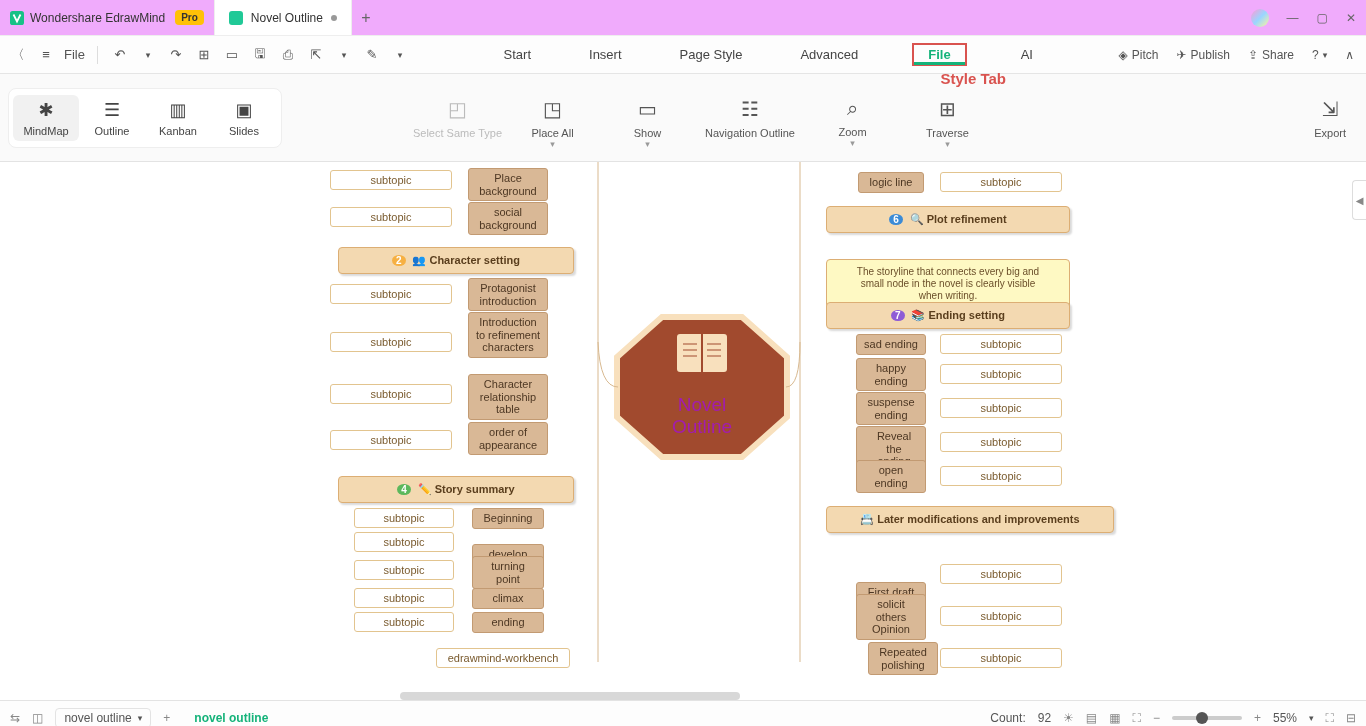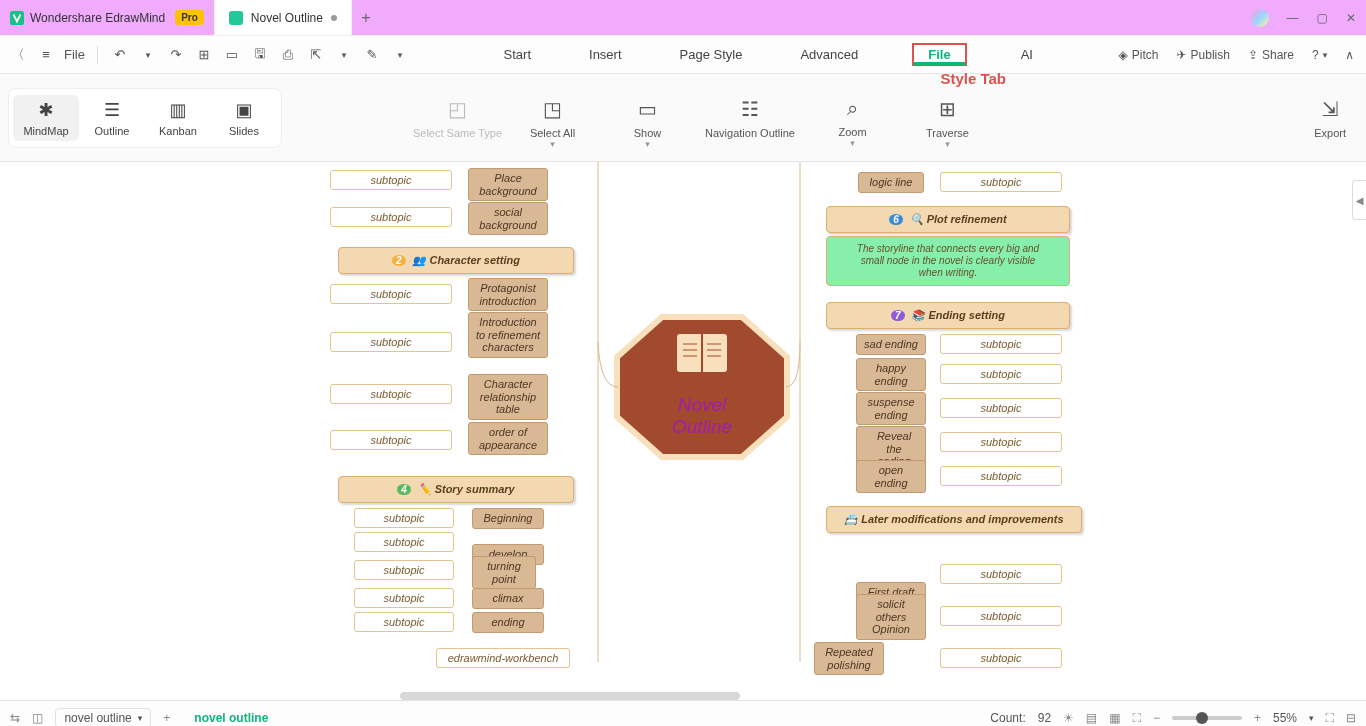--- a/index.html
+++ b/index.html
@@ -37,29 +37,29 @@
 .modegroup .mic { font-size: 18px; display: block; margin-bottom: 4px; }
 .tools { display: flex; align-items: stretch; margin-left: 120px; }
 .toolbtn { width: 95px; text-align: center; color: #555; padding-top: 10px; position: relative; }
 .toolbtn.disabled { color: #bbb; }
 .toolbtn .tic { font-size: 20px; display: block; margin-bottom: 6px; }
 .toolbtn .caret { font-size: 9px; color: #999; display: block; }
 .export { margin-left: auto; padding-right: 20px; text-align: center; color: #555; }
 .export .tic { font-size: 20px; display: block; margin-bottom: 6px; }
 
 .canvaswrap { position: relative; width: 100%; height: calc(726px - 28px - 38px - 88px - 34px); background: #fff; overflow: hidden; }
-.node { position: absolute; font-size: 11px; font-style: italic; }
+.node { position: absolute; font-size: 11px; }
 .central { left: 612px; top: 321px; width: 180px; height: 150px; }
 .central svg { width: 100%; height: 100%; }
 .central .clabel { position: absolute; left: 0; right: 0; top: 82px; text-align: center; color: #a21caf; font-size: 19px; font-family: Georgia, serif; }
 .topiccard { background: #f3d9b1; border: 1px solid #dcae74; border-radius: 4px; padding: 6px 10px; text-align: center; font-weight: bold; color: #5a3e1d; box-shadow: 2px 2px 2px rgba(0,0,0,0.15); }
 .subbox { background: #d9b896; border: 1px solid #c29a72; border-radius: 3px; padding: 3px 6px; text-align: center; color: #4d3723; line-height: 1.15; }
 .whitebox { background: #fff; border: 1px solid #e2c48f; border-radius: 3px; padding: 3px 6px; text-align: center; color: #7a5b2f; }
 .icon-emoji { margin-right: 4px; }
-.plotdesc { background: #86efac; border: 1px solid #dcae74; border-radius: 4px; padding: 6px 24px; text-align: center; color: #6b4f2a; font-size: 10px; line-height: 1.2; width: 244px; }
+.plotdesc { background: #fef9c3; border: 1px solid #dcae74; border-radius: 4px; padding: 6px 24px; text-align: center; color: #6b4f2a; font-size: 10px; line-height: 1.2; width: 244px; margin-top: 23px; }
 .rightpanel-toggle { position: absolute; right: 0; top: 18px; width: 14px; height: 40px; background: #fff; border: 1px solid #ddd; border-right: none; border-radius: 4px 0 0 4px; display: flex; align-items: center; justify-content: center; color: #888; font-size: 10px; }
 .hscroll { position: absolute; left: 400px; bottom: 0; width: 340px; height: 8px; background: #d8d8d8; border-radius: 4px; }
 
 .statusbar { height: 34px; border-top: 1px solid #e3e3e3; background: #fdfdfd; display: flex; align-items: center; font-size: 12px; color: #555; padding: 0 10px; gap: 12px; }
 .statusbar .sic { color: #888; }
 .statusbar .combo { display: flex; align-items: center; gap: 6px; border: 1px solid #e3e3e3; padding: 2px 8px; border-radius: 4px; }
 .statusbar .breadcrumb { color: #15b37a; font-weight: bold; margin-left: 12px; }
 .statusbar .spacer { flex: 1; }
 .statusbar .zoomslider { width: 70px; height: 4px; background: #ccc; border-radius: 2px; position: relative; }
 .statusbar .zoomslider .thumb { position: absolute; left: 35%; top: -4px; width: 12px; height: 12px; background: #555; border-radius: 50%; }
@@ -138,21 +138,21 @@
 
 <div class="ribbon">
   <div class="modegroup">
     <div class="mode active"><span class="mic">✱</span><span>MindMap</span></div>
     <div class="mode"><span class="mic">☰</span><span>Outline</span></div>
     <div class="mode"><span class="mic">▥</span><span>Kanban</span></div>
     <div class="mode"><span class="mic">▣</span><span>Slides</span></div>
   </div>
   <div class="tools">
     <div class="toolbtn disabled"><span class="tic">◰</span><span>Select Same Type</span></div>
-    <div class="toolbtn"><span class="tic">◳</span><span>Select All</span><span class="caret">▾</span></div>
+    <div class="toolbtn"><span class="tic">◳</span><span>Place All</span><span class="caret">▾</span></div>
     <div class="toolbtn"><span class="tic">▭</span><span>Show</span><span class="caret">▾</span></div>
     <div class="toolbtn" style="width:110px;"><span class="tic">☷</span><span>Navigation Outline</span></div>
     <div class="toolbtn"><span class="tic">⌕</span><span>Zoom</span><span class="caret">▾</span></div>
     <div class="toolbtn"><span class="tic">⊞</span><span>Traverse</span><span class="caret">▾</span></div>
   </div>
   <div class="export"><span class="tic">⇲</span><span>Export</span></div>
 </div>
 
 <div class="canvaswrap">
 
@@ -195,21 +195,21 @@
 
   <div class="node topiccard" style="left:338px; top:314px; width:236px;">
     <span class="icon-emoji" style="background:#5cb85c;border-radius:50%;padding:0 4px;color:#fff;font-size:10px;">4</span>
     <span>✏️</span>
     <span>Story summary</span>
   </div>
   <div class="node subbox" style="left:472px; top:346px; width:72px;"><span>Beginning</span></div>
   <div class="node whitebox" style="left:354px; top:346px; width:100px;"><span>subtopic</span></div>
   <div class="node subbox" style="left:472px; top:382px; width:72px;"><span>develop</span></div>
   <div class="node whitebox" style="left:354px; top:370px; width:100px;"><span>subtopic</span></div>
-  <div class="node subbox" style="left:472px; top:394px; width:64px;"><span>turning point</span></div>
+  <div class="node subbox" style="left:472px; top:394px; width:72px;"><span>turning point</span></div>
   <div class="node whitebox" style="left:354px; top:398px; width:100px;"><span>subtopic</span></div>
   <div class="node subbox" style="left:472px; top:426px; width:72px;"><span>climax</span></div>
   <div class="node whitebox" style="left:354px; top:426px; width:100px;"><span>subtopic</span></div>
   <div class="node subbox" style="left:472px; top:450px; width:72px;"><span>ending</span></div>
   <div class="node whitebox" style="left:354px; top:450px; width:100px;"><span>subtopic</span></div>
 
   <div class="node whitebox" style="left:436px; top:486px; width:134px;"><span>edrawmind-workbench</span></div>
 
   <div class="node subbox" style="left:858px; top:10px; width:66px;"><span>logic line</span></div>
   <div class="node whitebox" style="left:940px; top:10px; width:122px;"><span>subtopic</span></div>
@@ -230,29 +230,29 @@
   <div class="node whitebox" style="left:940px; top:172px; width:122px;"><span>subtopic</span></div>
   <div class="node subbox" style="left:856px; top:196px; width:70px;"><span>happy ending</span></div>
   <div class="node whitebox" style="left:940px; top:202px; width:122px;"><span>subtopic</span></div>
   <div class="node subbox" style="left:856px; top:230px; width:70px;"><span>suspense ending</span></div>
   <div class="node whitebox" style="left:940px; top:236px; width:122px;"><span>subtopic</span></div>
   <div class="node subbox" style="left:856px; top:264px; width:70px;padding-left:12px;"><span>Reveal the ending</span></div>
   <div class="node whitebox" style="left:940px; top:270px; width:122px;"><span>subtopic</span></div>
   <div class="node subbox" style="left:856px; top:298px; width:70px;"><span>open ending</span></div>
   <div class="node whitebox" style="left:940px; top:304px; width:122px;"><span>subtopic</span></div>
 
-  <div class="node topiccard" style="left:826px; top:344px; width:256px;">
+  <div class="node topiccard" style="left:826px; top:344px; width:288px;">
     <span>📇</span>
     <span>Later modifications and improvements</span>
   </div>
   <div class="node subbox" style="left:856px; top:420px; width:70px;"><span>First draft revision</span></div>
   <div class="node whitebox" style="left:940px; top:402px; width:122px;"><span>subtopic</span></div>
   <div class="node subbox" style="left:856px; top:432px; width:70px;"><span>solicit others Opinion</span></div>
   <div class="node whitebox" style="left:940px; top:444px; width:122px;"><span>subtopic</span></div>
-  <div class="node subbox" style="left:814px; top:480px; width:70px;"><span>Repeated polishing</span></div>
+  <div class="node subbox" style="left:868px; top:480px; width:70px;"><span>Repeated polishing</span></div>
   <div class="node whitebox" style="left:940px; top:486px; width:122px;"><span>subtopic</span></div>
 
   <svg style="position:absolute;left:0;top:0;width:100%;height:100%;pointer-events:none;">
     <path d="M598 0 L598 500" stroke="#d8b990" fill="none"></path>
     <path d="M800 0 L800 500" stroke="#d8b990" fill="none"></path>
     <path d="M618 225 Q600 225 598 180" stroke="#d8b990" fill="none"></path>
     <path d="M786 225 Q800 225 800 180" stroke="#d8b990" fill="none"></path>
   </svg>
 
   <div class="rightpanel-toggle">◀</div>

